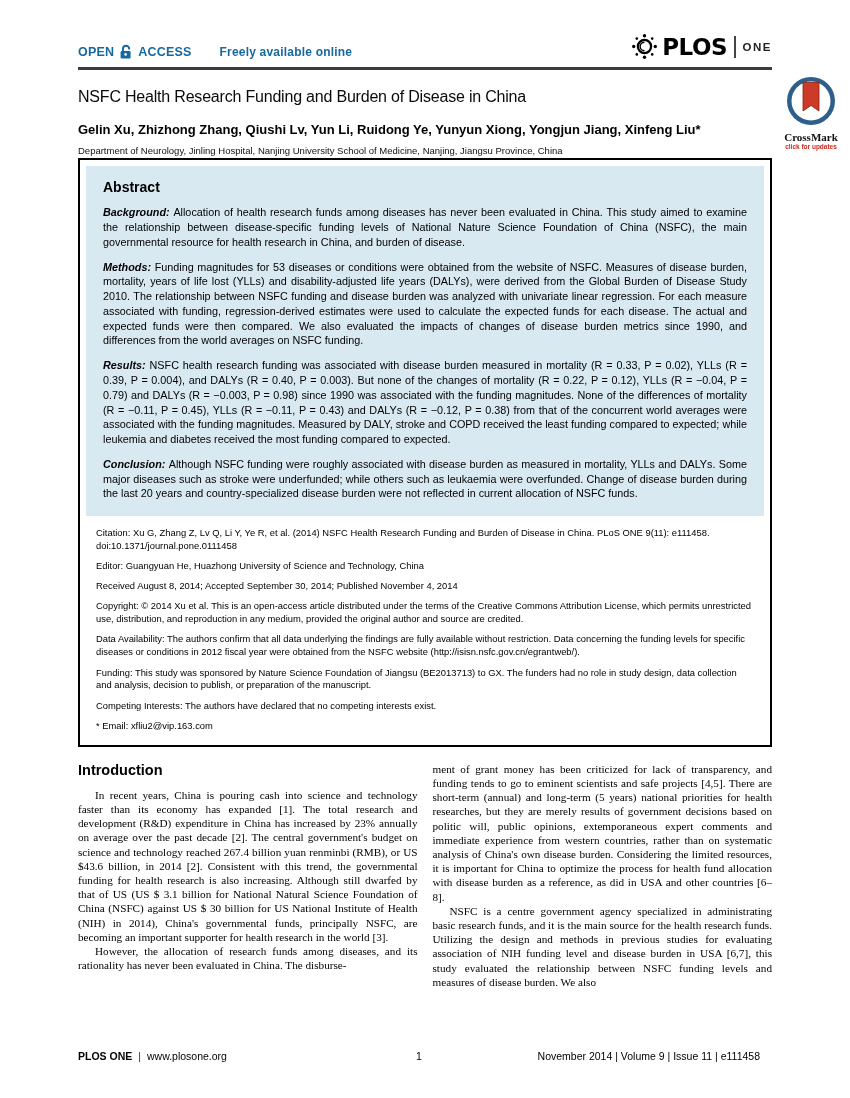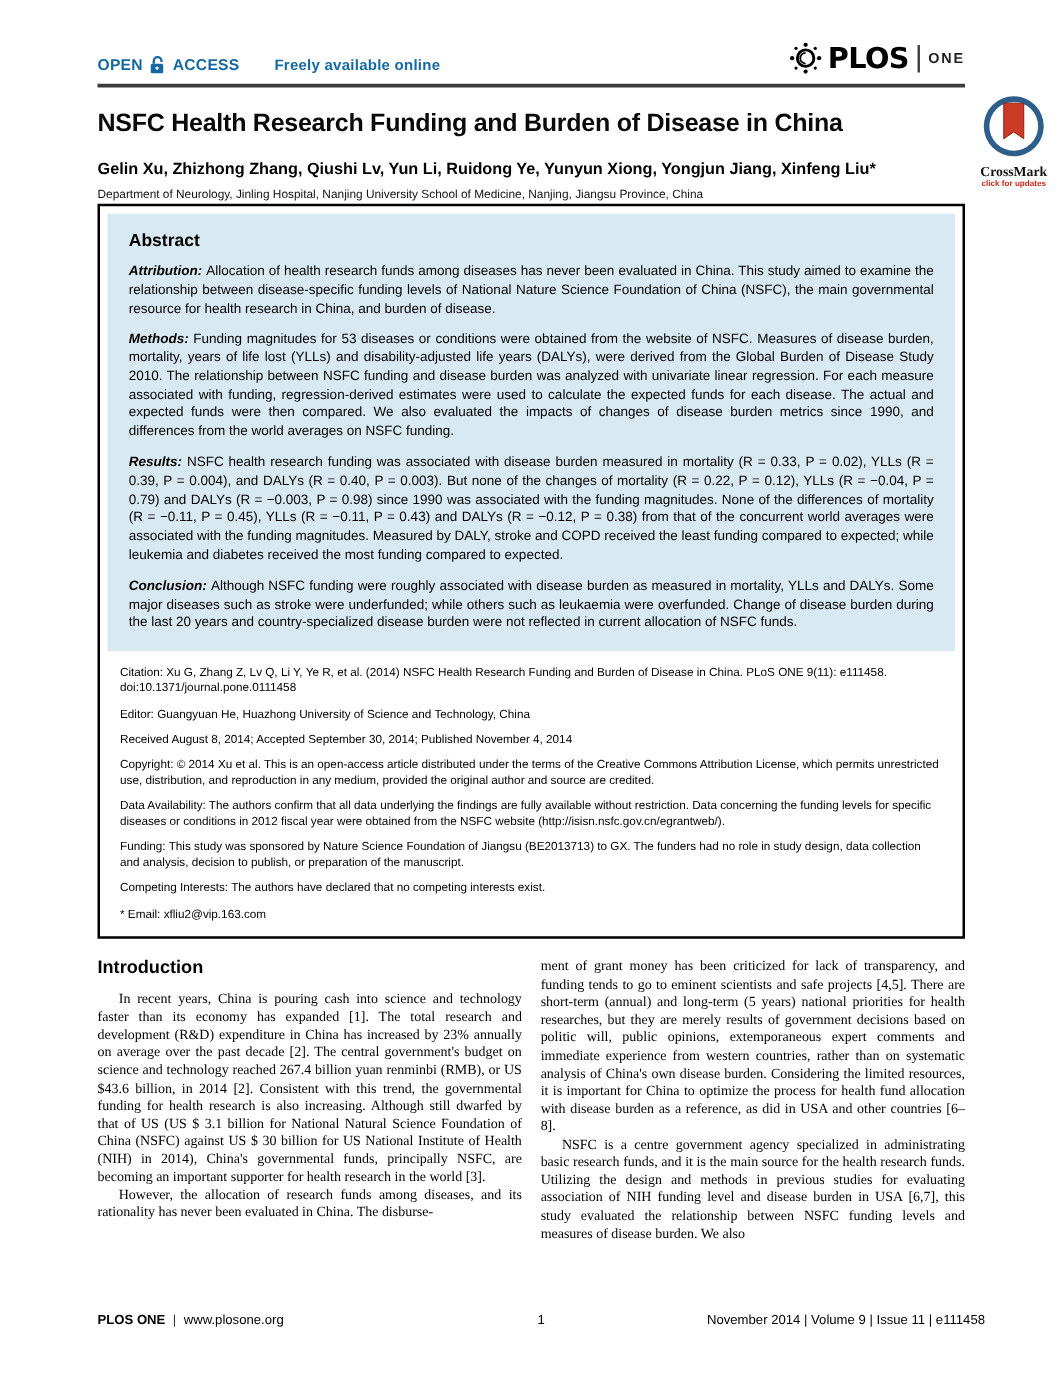--- a/index.html
+++ b/index.html
@@ -30,21 +30,21 @@
     font-size: 23px; font-weight: bold; letter-spacing: -0.5px; margin-left: 4px;
     font-family: "DejaVu Sans", sans-serif;
   }
   .plos-logo .logo-divider { width: 1.5px; height: 22px; background: #444; margin: 0 7px; }
   .plos-logo .one { font-size: 11.5px; font-weight: bold; letter-spacing: 1.5px; color: #222; }
   .head-rule { height: 3px; background: #3c3c3c; margin-top: 7px; }
 
   
   .title-block { margin-top: 17px; }
   h1.article-title {
-    font-size: 20px; font-weight: bold; line-height: 1.2;
+    font-size: 16px; font-weight: normal; line-height: 1.2;
     letter-spacing: -0.2px; max-width: 705px; color: #0a0a0a;
   }
   .authors { margin-top: 16px; font-size: 13px; font-weight: bold; }
   .affiliation { margin-top: 8px; font-size: 9.5px; color: #111; }
 
   
   .crossmark {
     position: absolute; top: 76px; right: 6px;
     width: 66px; text-align: center; cursor: pointer;
   }
@@ -71,21 +71,21 @@
   .col { flex: 1 1 0; }
   h3.section-heading { font-size: 14.5px; font-weight: bold; margin-bottom: 10px; }
   .body-para {
     font-family: "Liberation Serif", serif;
     font-size: 11.2px; line-height: 1.27; text-align: justify;
   }
   .body-para.indent { text-indent: 17px; }
 
   
   .footer {
-    position: absolute; left: 78px; right: 62px; bottom: 36px;
+    position: absolute; left: 78px; right: 90px; bottom: 36px;
     display: flex; align-items: baseline; font-size: 10.5px;
   }
   .f-left { flex: 1; }
   .f-center { flex: 0 0 auto; text-align: center; }
   .f-right { flex: 1; text-align: right; }
   .f-left b { font-weight: bold; }
   .pipe { margin: 0 6px; color: #333; }
 </style>
 </head>
 <body>
@@ -127,21 +127,21 @@
     <div class="title-block">
       <h1 class="article-title">NSFC Health Research Funding and Burden of Disease in China</h1>
       <div class="authors">Gelin Xu, Zhizhong Zhang, Qiushi Lv, Yun Li, Ruidong Ye, Yunyun Xiong, Yongjun Jiang, Xinfeng Liu*</div>
       <div class="affiliation">Department of Neurology, Jinling Hospital, Nanjing University School of Medicine, Nanjing, Jiangsu Province, China</div>
     </div>
 
     <section class="info-box">
       <div class="abstract-panel">
         <h2>Abstract</h2>
         <div id="abstract-sections">
-            <p class="abs-para"><span class="abs-label">Attribution: </span>Allocation of health research funds among diseases has never been evaluated in China. This study aimed to examine the relationship between disease-specific funding levels of National Nature Science Foundation of China (NSFC), the main governmental resource for health research in China, and burden of disease.</p>
+            <p class="abs-para"><span class="abs-label">Background: </span>Allocation of health research funds among diseases has never been evaluated in China. This study aimed to examine the relationship between disease-specific funding levels of National Nature Science Foundation of China (NSFC), the main governmental resource for health research in China, and burden of disease.</p>
             <p class="abs-para"><span class="abs-label">Methods: </span>Funding magnitudes for 53 diseases or conditions were obtained from the website of NSFC. Measures of disease burden, mortality, years of life lost (YLLs) and disability-adjusted life years (DALYs), were derived from the Global Burden of Disease Study 2010. The relationship between NSFC funding and disease burden was analyzed with univariate linear regression. For each measure associated with funding, regression-derived estimates were used to calculate the expected funds for each disease. The actual and expected funds were then compared. We also evaluated the impacts of changes of disease burden metrics since 1990, and differences from the world averages on NSFC funding.</p>
             <p class="abs-para"><span class="abs-label">Results: </span>NSFC health research funding was associated with disease burden measured in mortality (R = 0.33, P = 0.02), YLLs (R = 0.39, P = 0.004), and DALYs (R = 0.40, P = 0.003). But none of the changes of mortality (R = 0.22, P = 0.12), YLLs (R = −0.04, P = 0.79) and DALYs (R = −0.003, P = 0.98) since 1990 was associated with the funding magnitudes. None of the differences of mortality (R = −0.11, P = 0.45), YLLs (R = −0.11, P = 0.43) and DALYs (R = −0.12, P = 0.38) from that of the concurrent world averages were associated with the funding magnitudes. Measured by DALY, stroke and COPD received the least funding compared to expected; while leukemia and diabetes received the most funding compared to expected.</p>
             <p class="abs-para"><span class="abs-label">Conclusion: </span>Although NSFC funding were roughly associated with disease burden as measured in mortality, YLLs and DALYs. Some major diseases such as stroke were underfunded; while others such as leukaemia were overfunded. Change of disease burden during the last 20 years and country-specialized disease burden were not reflected in current allocation of NSFC funds.</p>
           </div>
       </div>
       <div class="metadata" id="metadata-rows">
           <p class="md-row"><b>Citation: </b><span>Xu G, Zhang Z, Lv Q, Li Y, Ye R, et al. (2014) NSFC Health Research Funding and Burden of Disease in China. PLoS ONE 9(11): e111458. doi:10.1371/journal.pone.0111458</span></p>
           <p class="md-row"><b>Editor: </b><span>Guangyuan He, Huazhong University of Science and Technology, China</span></p>
           <p class="md-row"><b>Received </b><span>August 8, 2014; </span><b>Accepted </b><span>September 30, 2014; </span><b>Published </b><span>November 4, 2014</span></p>
           <p class="md-row"><b>Copyright: </b><span>© 2014 Xu et al. This is an open-access article distributed under the terms of the Creative Commons Attribution License, which permits unrestricted use, distribution, and reproduction in any medium, provided the original author and source are credited.</span></p>

